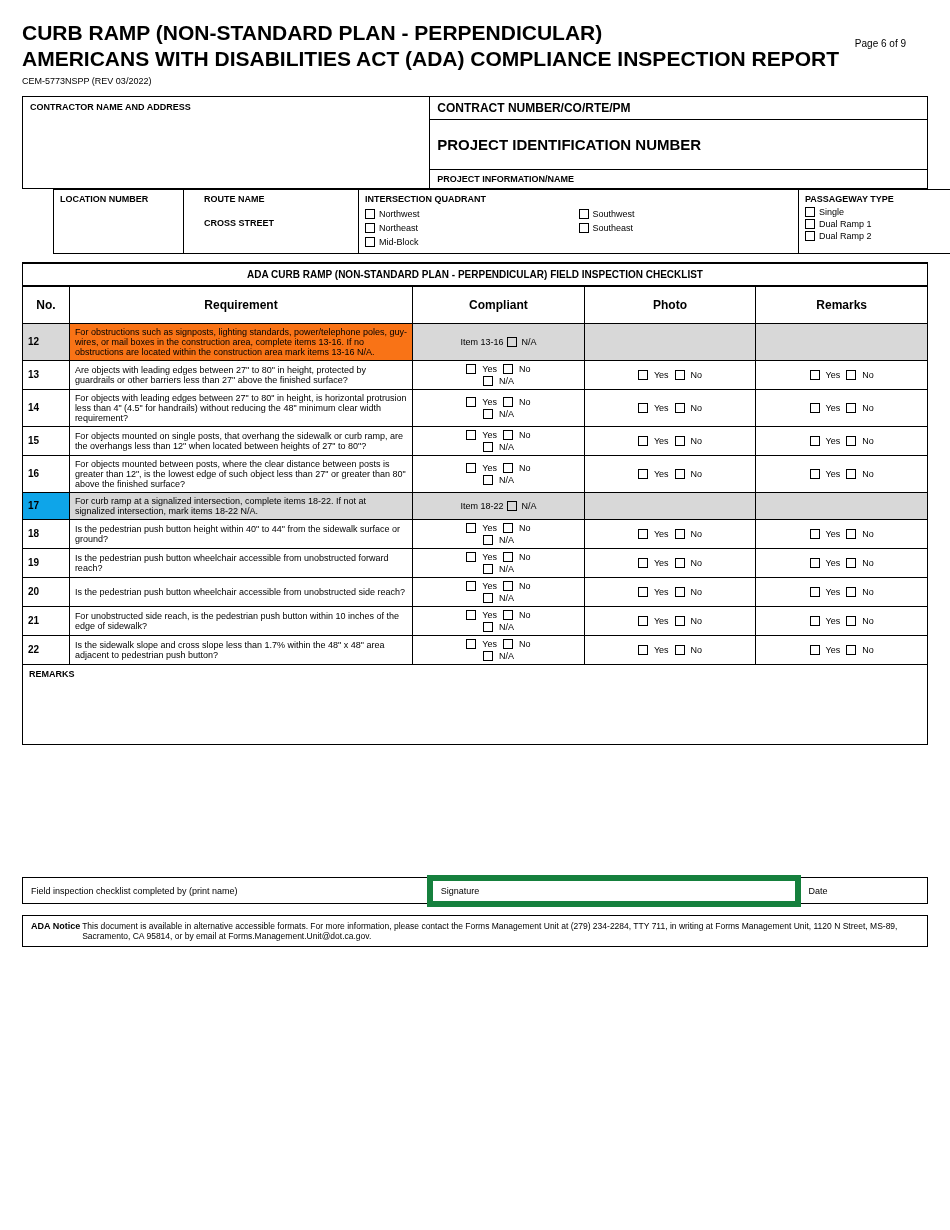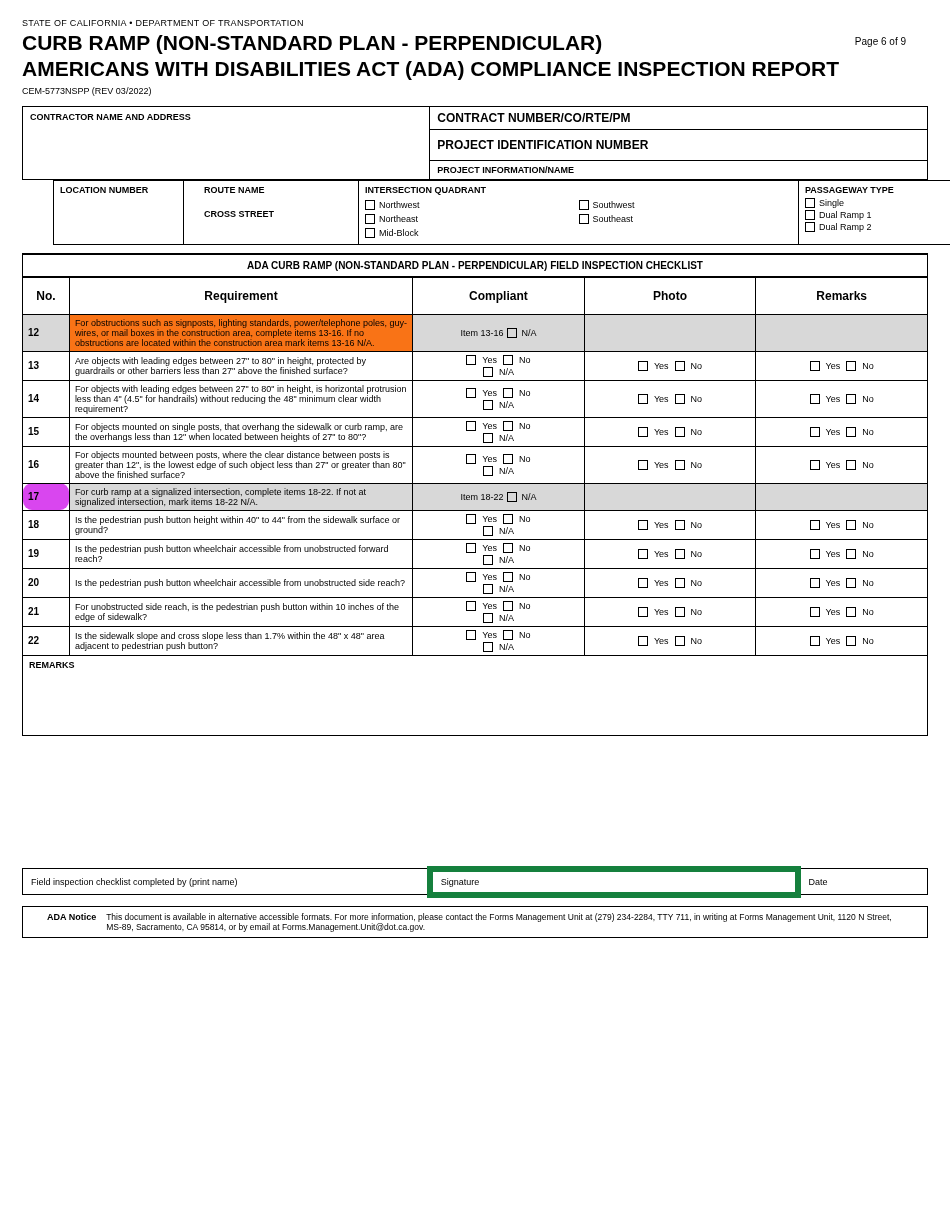--- a/index.html
+++ b/index.html
@@ -125,65 +125,64 @@
       border: 1px solid #000;
       border-top: none;
       padding: 4px 6px;
       font-size: 9px;
       font-weight: bold;
       min-height: 80px;
       text-transform: uppercase;
     }
     .ada-notice {
       display: flex;
-      gap: 10px;
+      gap: 2px;
       margin-top: 8px;
       font-size: 8.5px;
       border: 1px solid #000;
-      padding: 5px 24px;
+      padding: 5px 8px;
     }
     .ada-notice-label {
       font-weight: bold;
       font-size: 9px;
       white-space: nowrap;
     }
     .row-num-cell {
       text-align: left;
       vertical-align: middle;
       font-weight: bold;
       font-size: 10px;
     }
   </style>
 </head>
 <body>
 
 <div class="top-section">
   <div>
-    <div class="header-state">STATE OF CALIFORNIA • DEPARTMENT OF TRANSPORTATION</div>
     <div class="header-title">
       <span>CURB RAMP (NON-STANDARD PLAN - PERPENDICULAR)</span><br>
       <span>AMERICANS WITH DISABILITIES ACT (ADA) COMPLIANCE INSPECTION REPORT</span>
     </div>
     <div class="header-sub">CEM-5773NSPP (REV 03/2022)</div>
   </div>
   <div class="page-number">Page 6 of 9</div>
 </div>
 
 <table style="width:100%;border-collapse:collapse;border:1px solid #000;margin-top:10px;">
   <tbody>
       <tr>
     <td rowspan="3" style="border:1px solid #000;padding:5px 7px;width:45%;vertical-align:top;font-size:9px;font-weight:bold;text-transform:uppercase;">
       <span>CONTRACTOR NAME AND ADDRESS</span>
     </td>
     <td style="border:1px solid #000;padding:4px 7px;font-size:12px;font-weight:bold;text-transform:uppercase;">
       <span>CONTRACT NUMBER/CO/RTE/PM</span>
     </td>
   </tr>
   <tr>
-    <td style="border:1px solid #000;padding:8px 7px;font-size:12px;font-weight:bold;text-transform:uppercase;">
+    <td style="border:1px solid #000;padding:16px 7px;font-size:15px;font-weight:bold;text-transform:uppercase;">
       <span>PROJECT IDENTIFICATION NUMBER</span>
     </td>
   </tr>
   <tr>
     <td style="border:1px solid #000;padding:4px 7px;font-size:9px;font-weight:bold;text-transform:uppercase;">
       <span>PROJECT INFORMATION/NAME</span>
     </td>
   </tr>
 </tbody>
   </table>
@@ -406,21 +405,21 @@
         <div class="remarks-cell">
           <span class="cb"></span>
             <span class="yn-label">Yes</span>
           <span class="cb"></span>
             <span class="yn-label">No</span>
         </div>
       </td>
     </tr>
 
     <tr>
-      <td class="row-num-cell" style="background:#d946ef;border-radius:9px;">17</td>
+      <td class="row-num-cell" style="background:#0ea5e9;">17</td>
       <td style="background:#d8d8d8;font-size:9px;">For curb ramp at a signalized intersection, complete items 18-22. If not at signalized intersection, mark items 18-22 N/A.</td>
       <td style="background:#d8d8d8;text-align:center;vertical-align:middle;">
         <div class="item-na">
           <span>Item 18-22</span>
           <span class="cb"></span>
           <span>N/A</span>
         </div>
       </td>
       <td style="background:#d8d8d8;"></td>
       <td style="background:#d8d8d8;"></td>

